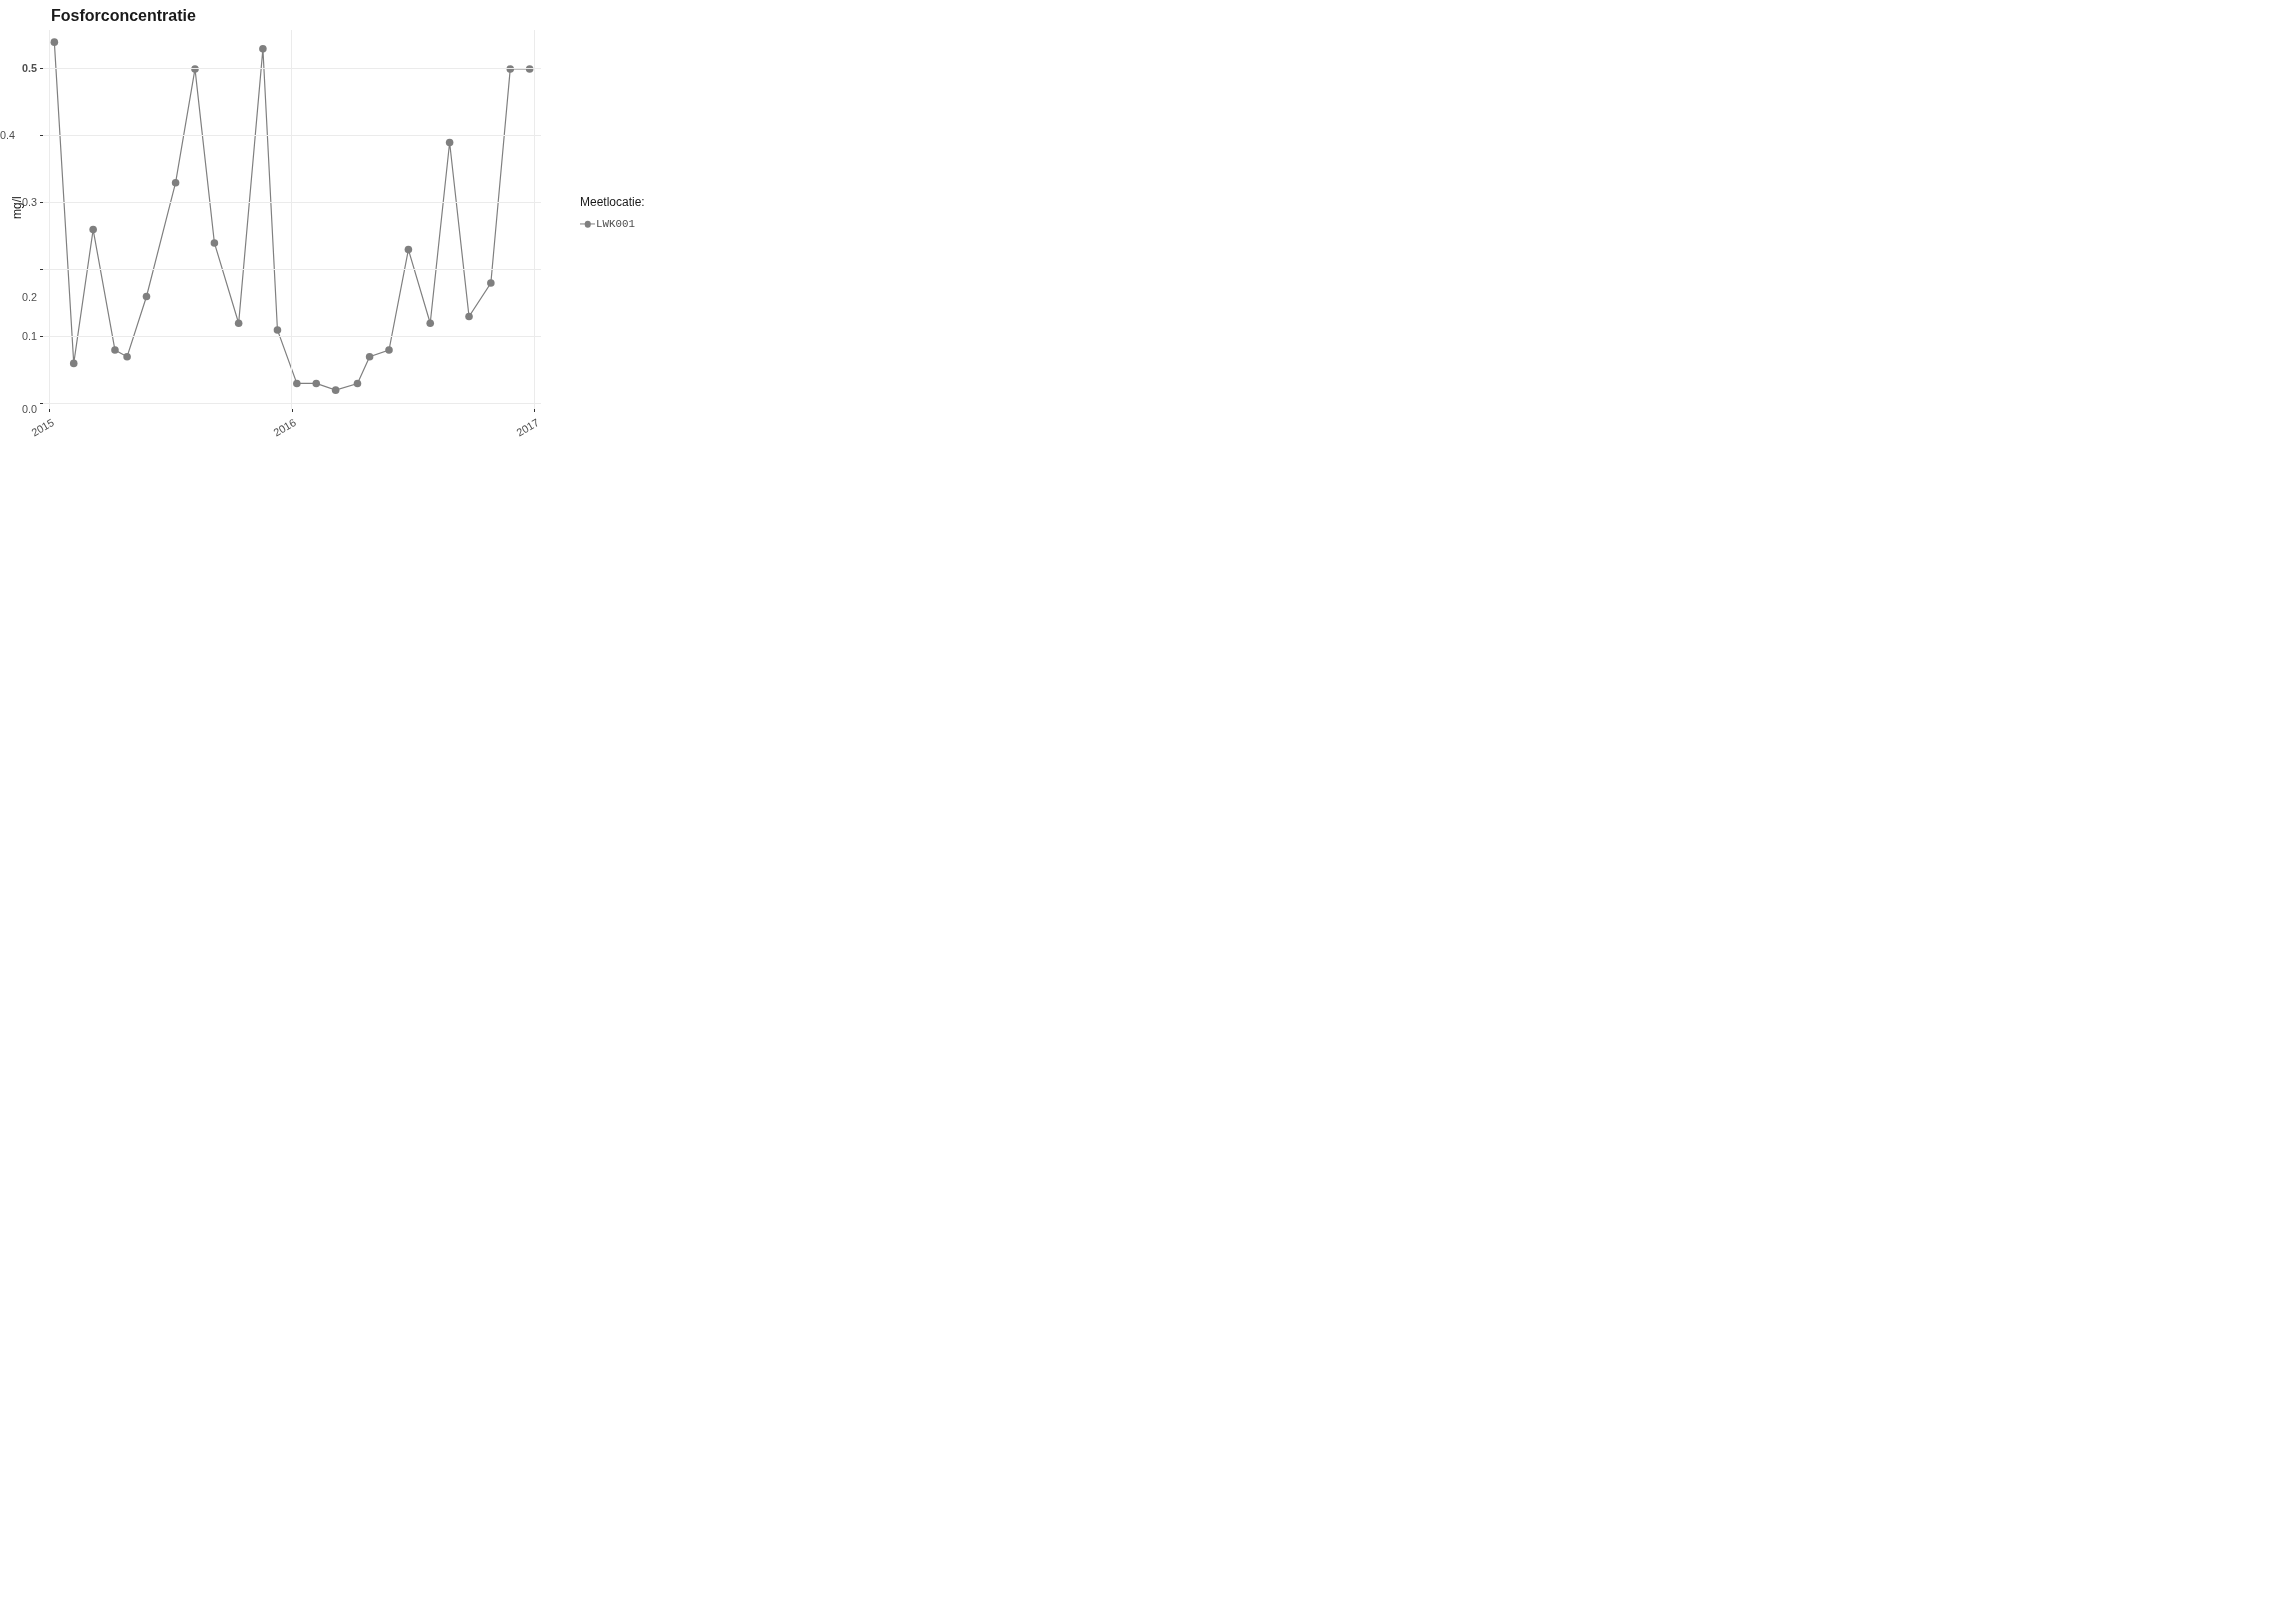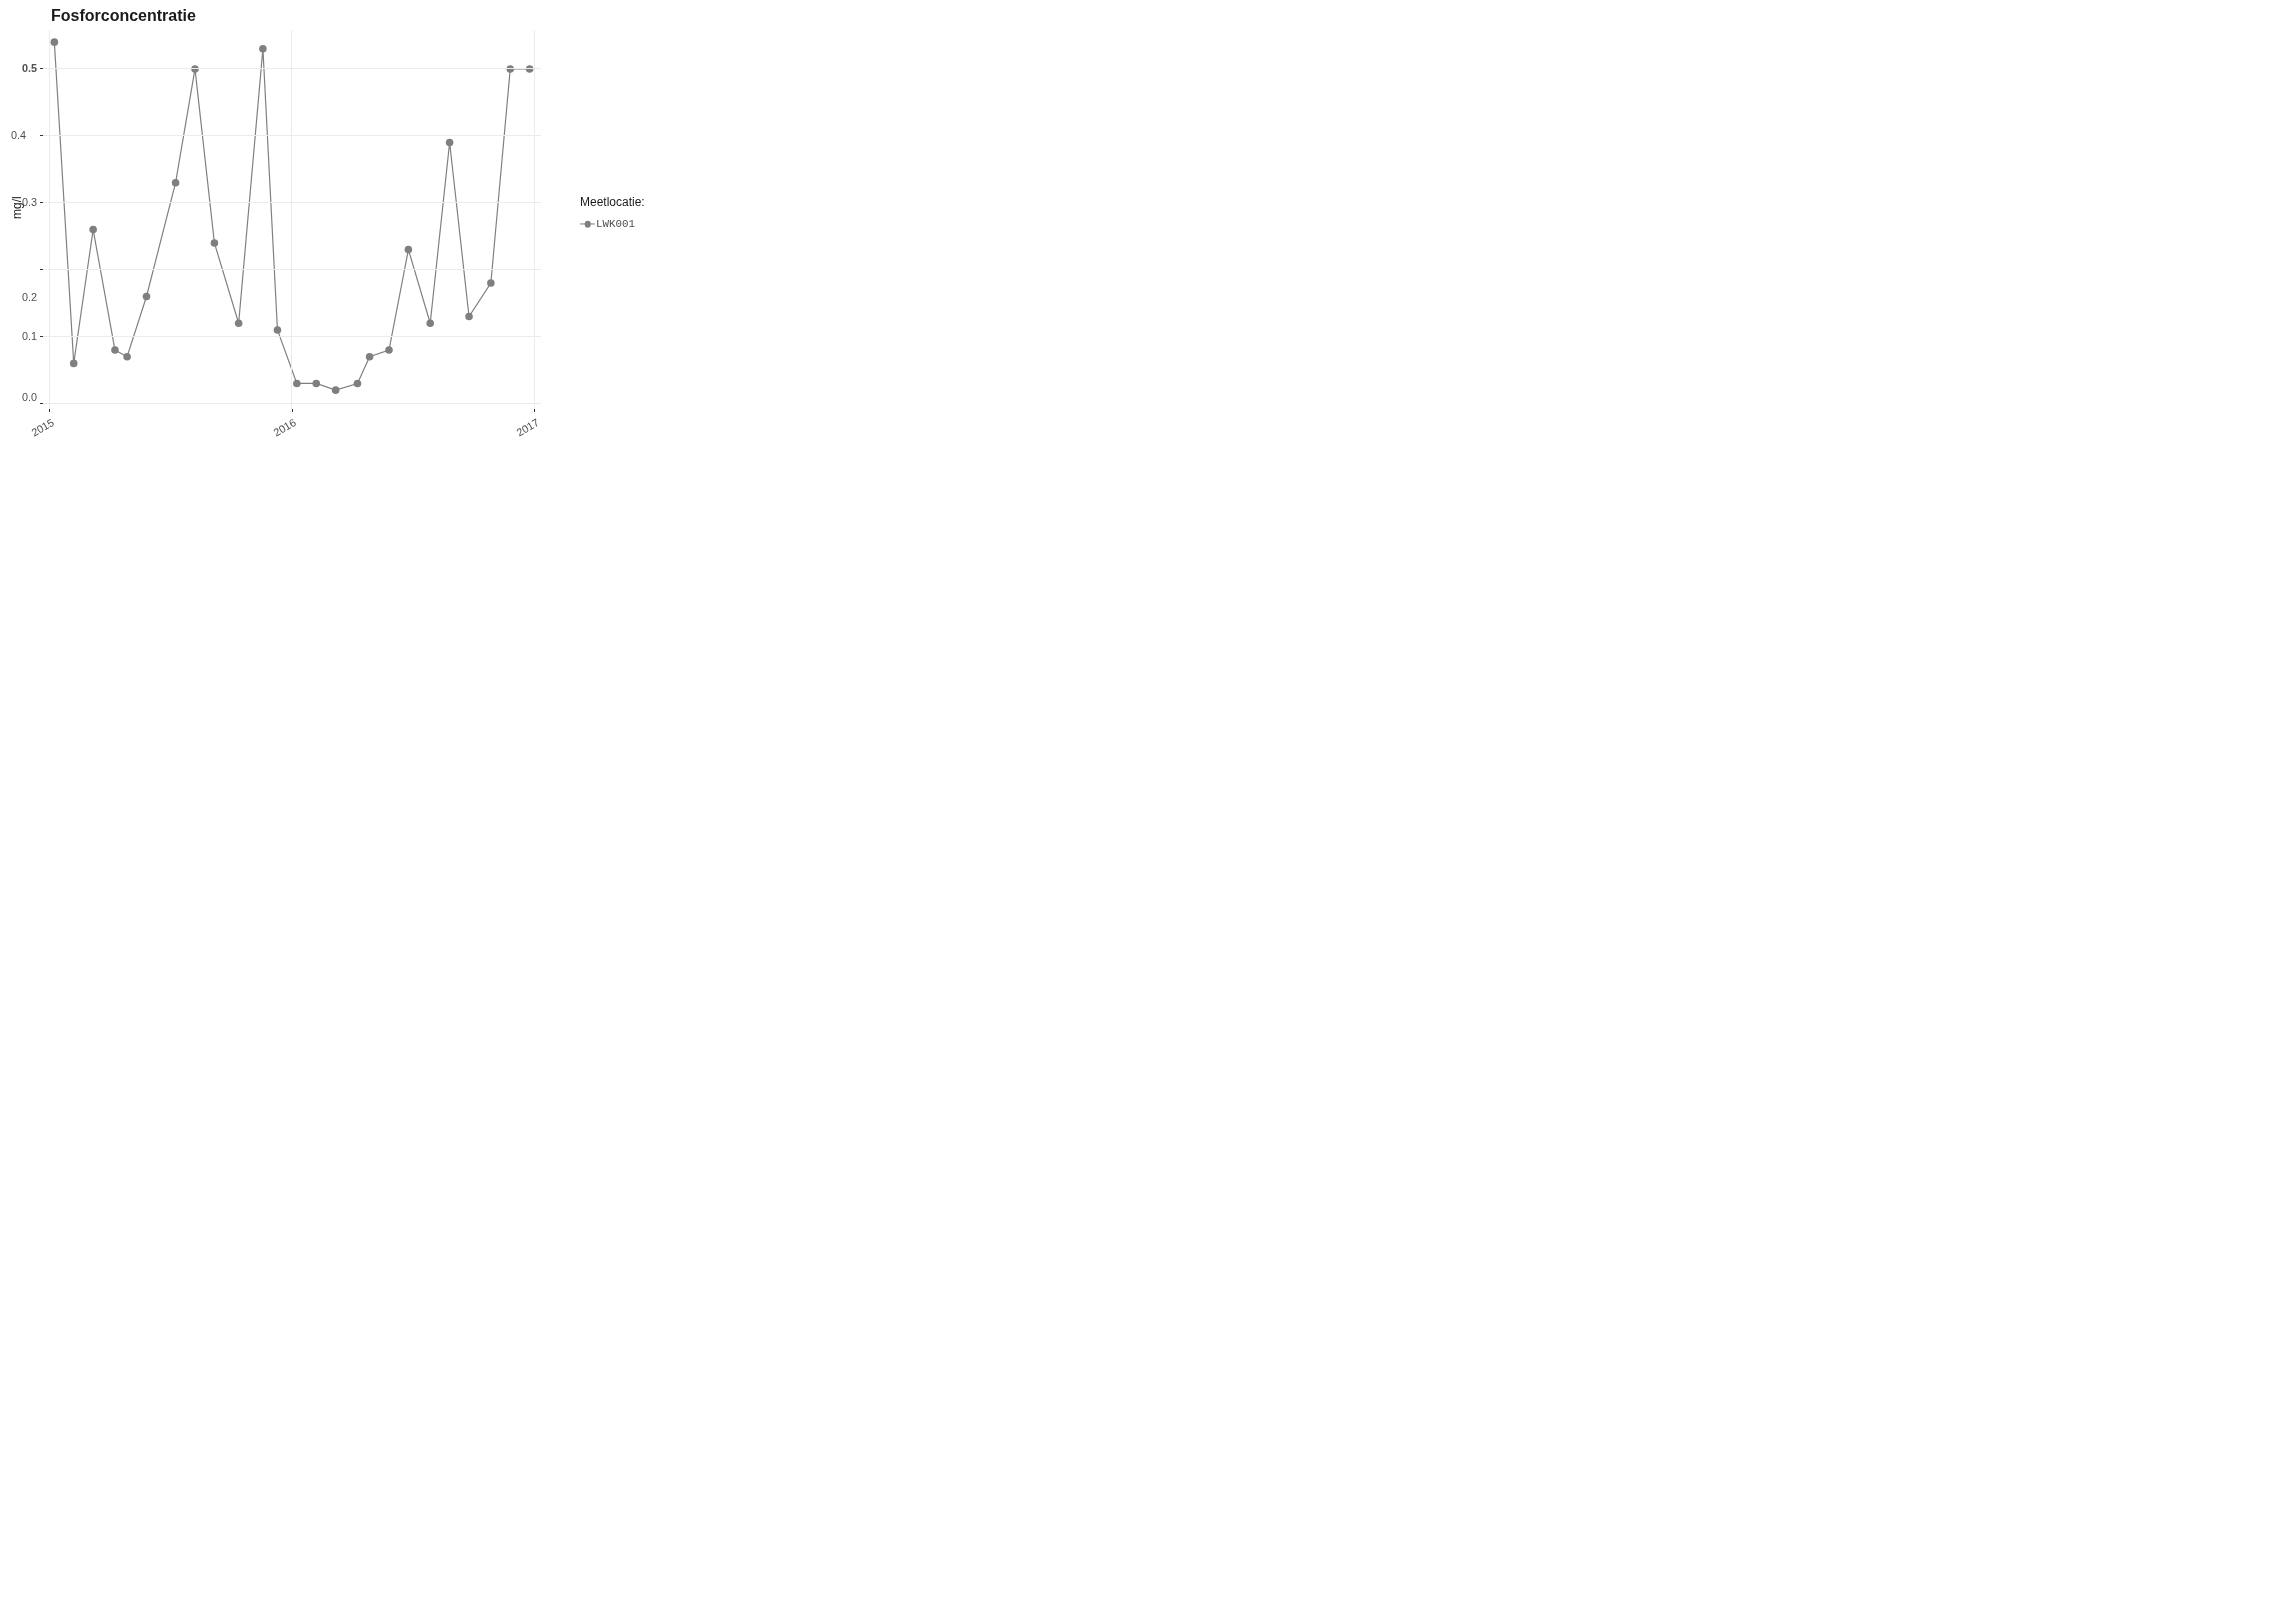--- a/index.html
+++ b/index.html
@@ -190,25 +190,25 @@
     </div>
   </div>
 
 <div class="x-tick-mark" style="left: 49px; top: 409px;"></div>
     <div class="x-tick-label" style="left: 23px; top: 416px; width: 27px;">2015</div>
     <div class="x-tick-mark" style="left: 292px; top: 409px;"></div>
     <div class="x-tick-label" style="left: 265px; top: 416px; width: 27px;">2016</div>
     <div class="x-tick-mark" style="left: 534px; top: 409px;"></div>
     <div class="x-tick-label" style="left: 508px; top: 416px; width: 27px;">2017</div>
     <div class="y-tick-mark" style="left: 40px; top: 403px;"></div>
-    <div class="y-tick-label" style="top: 391px; left: 0px; width: 37px; text-align: right;">0.0</div>
+    <div class="y-tick-label" style="top: 403px; left: 0px; width: 37px; text-align: right;">0.0</div>
     <div class="y-tick-mark" style="left: 40px; top: 336px;"></div>
     <div class="y-tick-label" style="top: 330px; left: 0px; width: 37px; text-align: right;">0.1</div>
     <div class="y-tick-mark" style="left: 40px; top: 269px;"></div>
     <div class="y-tick-label" style="top: 263px; left: 0px; width: 37px; text-align: right; margin-top: 28px;">0.2</div>
     <div class="y-tick-mark" style="left: 40px; top: 202px;"></div>
     <div class="y-tick-label" style="top: 196px; left: 0px; width: 37px; text-align: right;">0.3</div>
     <div class="y-tick-mark" style="left: 40px; top: 135px;"></div>
-    <div class="y-tick-label" style="top: 129px; left: 0px; width: 37px; text-align: center;">0.4</div>
+    <div class="y-tick-label" style="top: 129px; left: 0px; width: 37px; text-align: left;">0.4</div>
     <div class="y-tick-mark" style="left: 40px; top: 68px;"></div>
     <div class="y-tick-label" style="top: 62px; left: 0px; width: 37px; text-align: right; font-weight: bold;">0.5</div>
   </div>
 
 
 </body></html>

